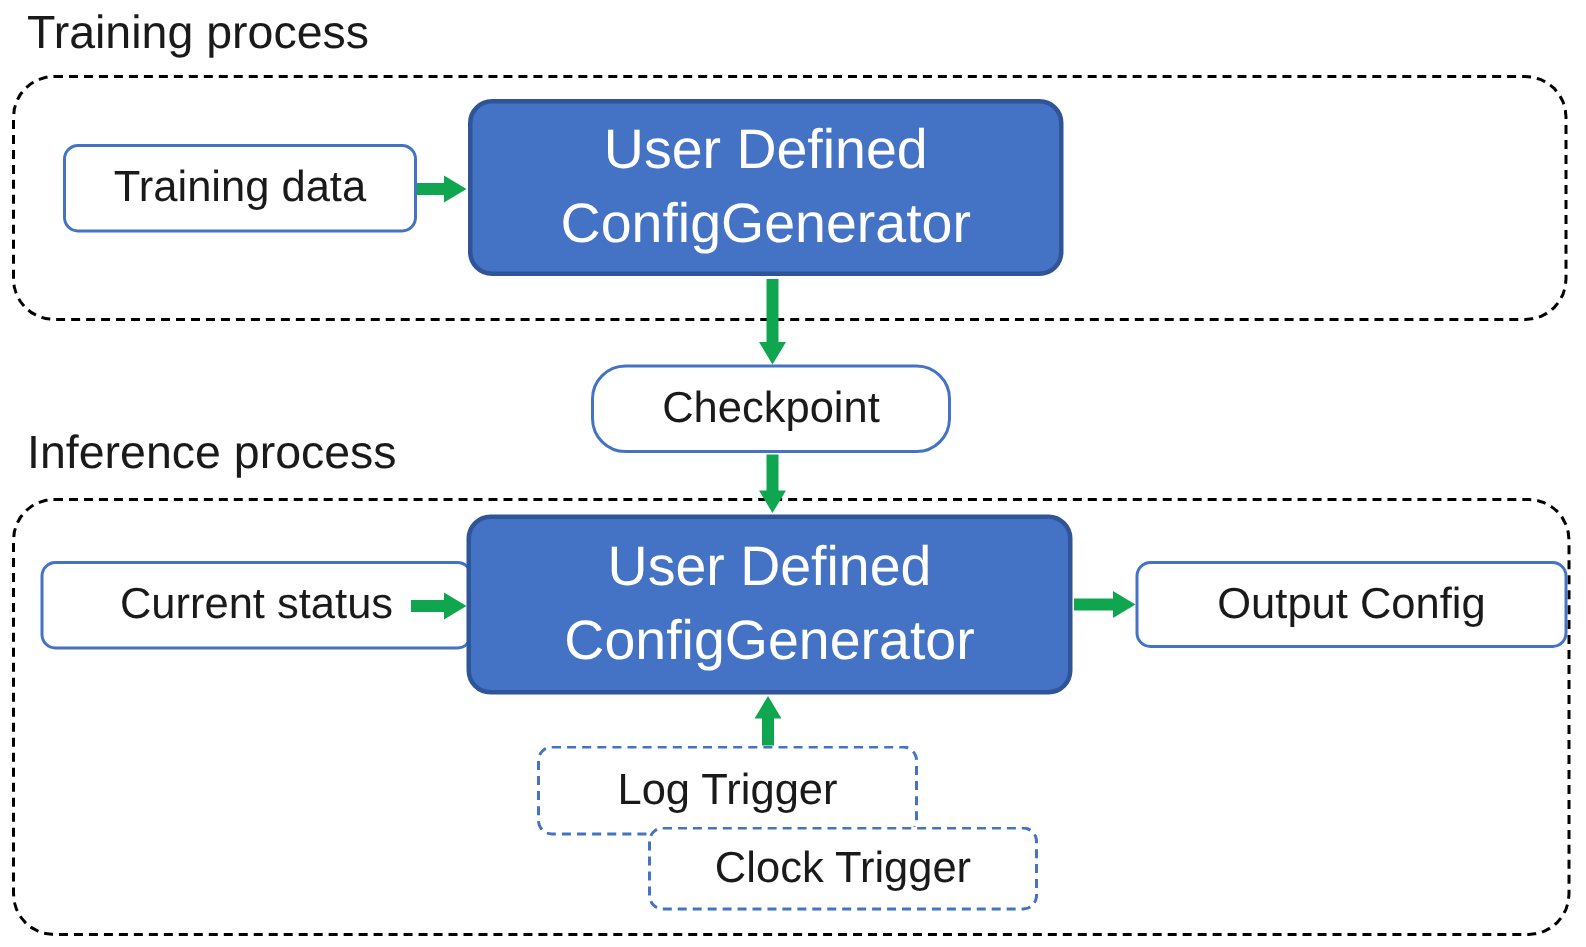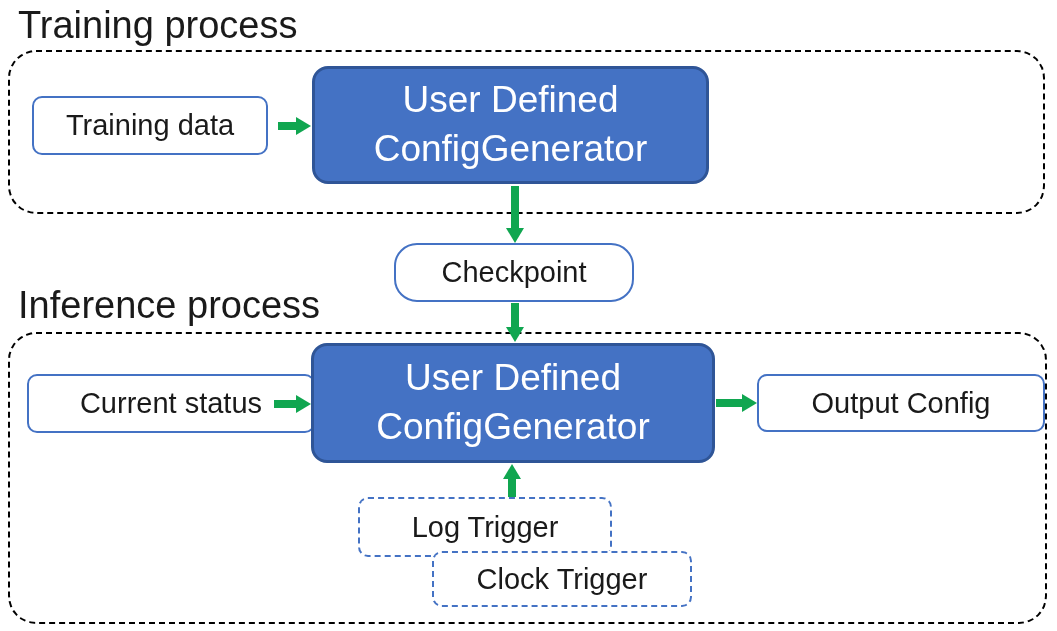--- a/index.html
+++ b/index.html
@@ -7,21 +7,21 @@
   .canvas {
     position: relative;
     width: 1057px;
     height: 631px;
     background: #ffffff;
     font-family: "Liberation Sans", sans-serif;
     overflow: hidden;
   }
   .section-label {
     position: absolute;
-    font-size: 38px;
+    font-size: 31px;
     color: var(--text-dark, #1a1a1a);
     white-space: nowrap;
   }
   .dashed-section {
     position: absolute;
     border: 2px dashed var(--outline-black, #000000);
     border-radius: 28px;
     background: transparent;
   }
   .io-box {
@@ -89,21 +89,21 @@
 </style>
 </head>
 <body>
 
 <div class="canvas">
 
   <div class="section-label" style="left:18px; top:4px;">Training process</div>
 
   <div class="dashed-section z1" style="left:8px; top:50px; width:1037px; height:164px;"></div>
 
-  <div class="io-box z2" style="left:32px; top:96px; width:236px; height:59px;">Training data</div>
+  <div class="io-box z2" style="left:42px; top:96px; width:236px; height:59px;">Training data</div>
 
   <div class="arrow z3" style="left:278px; top:117px; width:33px; height:18px;">
     <div class="stem" style="left:0; top:5px; width:20px; height:8px;"></div>
     <div class="head-right" style="left:18px; top:0;"></div>
   </div>
 
   <div class="gen-box z2" style="left:312px; top:66px; width:397px; height:118px;">
     <span>User Defined</span>
     <span>ConfigGenerator</span>
   </div>

